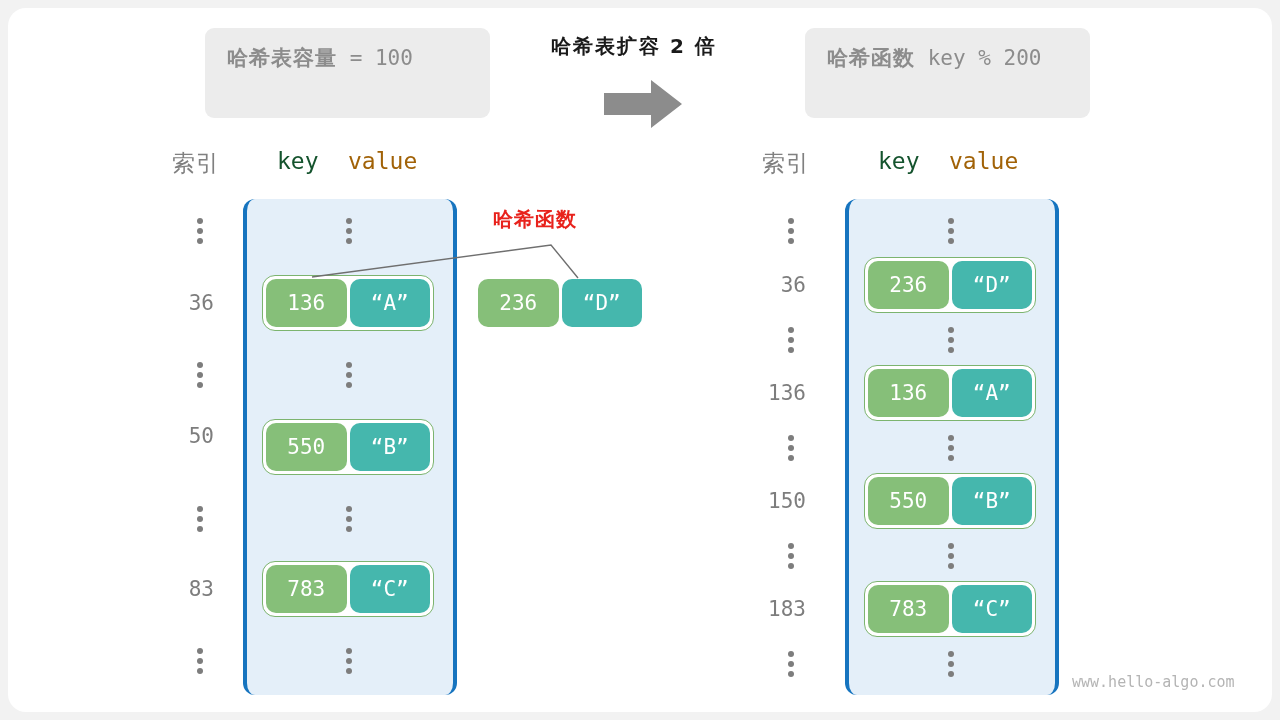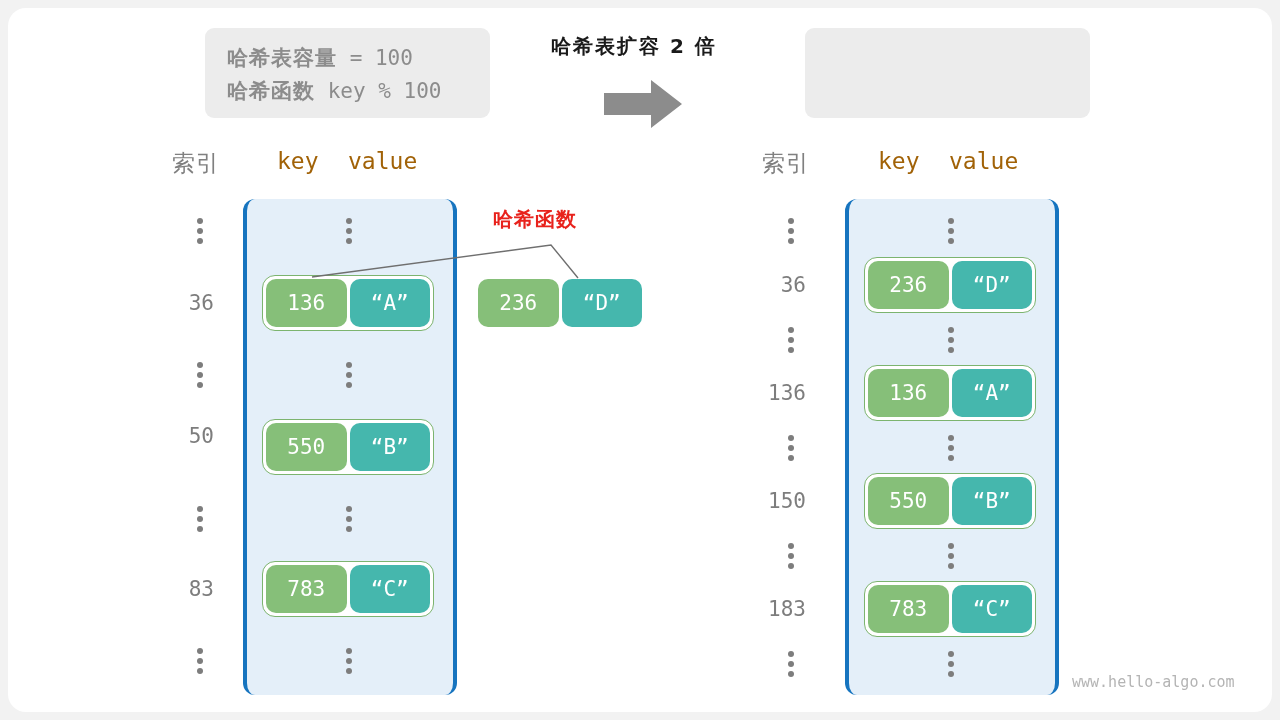--- a/index.html
+++ b/index.html
@@ -69,21 +69,21 @@
     position: absolute;
     font-family: "DejaVu Sans Mono", monospace;
     font-size: 23px;
     white-space: pre;
   }
   .col-head.idx {
     font-family: Liberation Serif, serif;
     color: #808080;
     letter-spacing: 1px;
   }
-  .head-key { color: #a16207; }
+  .head-key { color: #14532d; }
   .head-val { color: #a16207; }
 
   .bucket {
     position: absolute;
     background: #e4eff9;
     border-left: 4px solid #1674bf;
     border-right: 4px solid #1674bf;
     border-radius: 12px;
     box-sizing: border-box;
   }
@@ -165,31 +165,31 @@
   }
 </style>
 </head>
 <body>
 
 <div id="canvas">
   <div class="card"></div>
 
   <div class="info-box" style="left:205px; top:28px; width:285px; height:90px;">
     <div class="info-line"><b>哈希表容量</b><span> = 100</span></div>
-    <div class="info-line"><b>哈希函数</b><span> key % 100</span></div>
   </div>
 
   <div class="center-title" style="left:551px; top:33px;">哈希表扩容 2 倍</div>
   <div class="arrow-wrap" style="left:604px; top:80px;">
     <svg width="78" height="48" viewBox="0 0 78 48">
       <path d="M0 13 L47 13 L47 0 L78 24 L47 48 L47 35 L0 35 Z" fill="#8c8c8c"></path>
     </svg>
   </div>
 
   <div class="info-box" style="left:805px; top:28px; width:285px; height:90px;">
+    <div class="info-line"><b>哈希函数</b><span> key % 200</span></div>
   </div>
 
   <div class="table-group">
     <div class="col-head idx" style="left:172px; top:148px;">索引</div>
     <div class="col-head head-key" style="left:277px; top:148px;">key</div>
     <div class="col-head head-val" style="left:348px; top:148px;">value</div>
 
     <div class="bucket" style="left:243px; top:199px; width:214px; height:496px;"></div>
 
     <div class="dots" style="left:196px; top:218px;">

